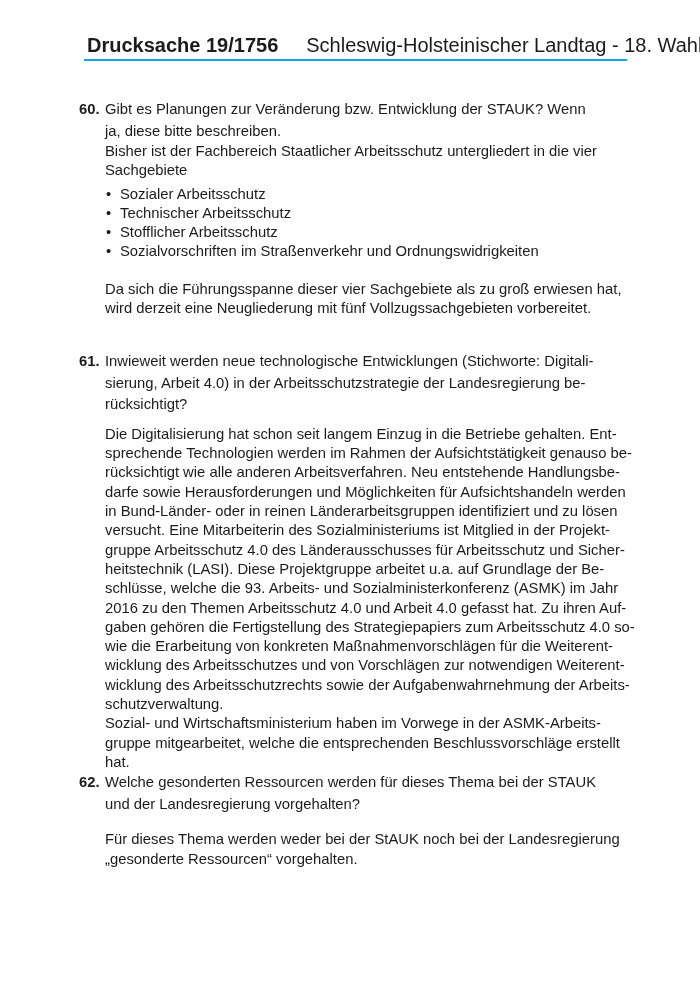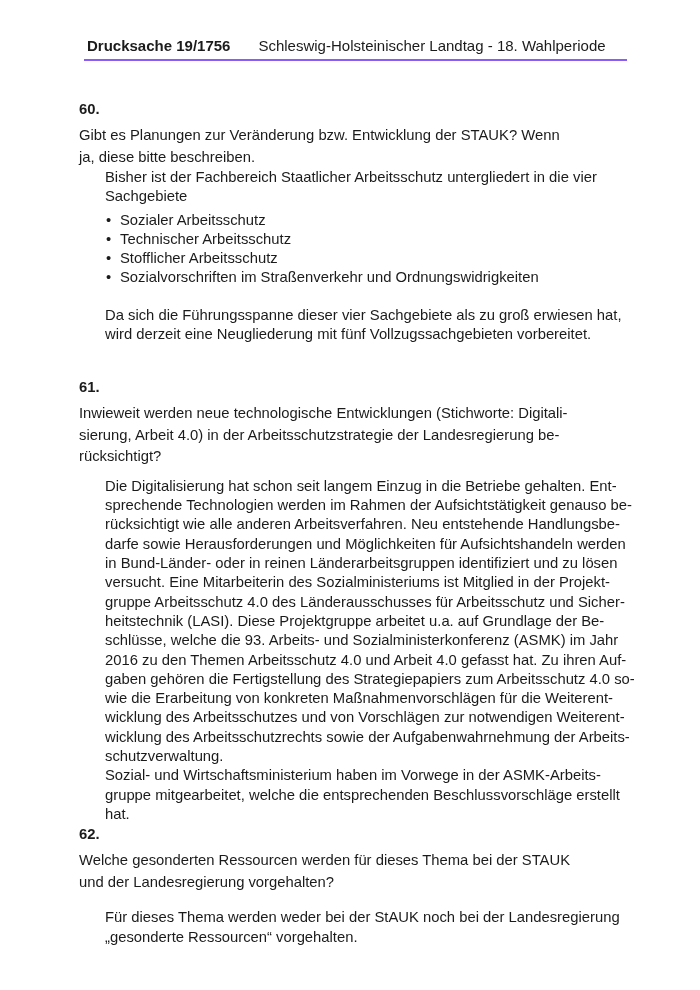--- a/index.html
+++ b/index.html
@@ -12,45 +12,45 @@
     height: 990px;
     overflow: hidden;
     font-family: "Liberation Sans", sans-serif;
     color: #1b1b1b;
     -webkit-font-smoothing: antialiased;
   }
 
   
   .doc-header {
     margin: 37px 73px 6px 84px;          
-    border-bottom: 2px solid #8b5cf6;
+    border-bottom: 2px solid #0ea5e9;
     padding-bottom: 5px;
     display: flex;
     align-items: baseline;
-    font-size: 15px;
+    font-size: 20px;
     line-height: 17px;
     white-space: pre;
   }
   .doc-number {
     font-weight: 700;
     padding-left: 3px;
   }
   .doc-title {
     margin-left: 28px;
   }
 
   
   main {
     display: block;
     margin-left: 79px;
     margin-right: 55px;
   }
   .qa { display: block; }
 
-  .q-row { display: flex; flex-direction: column; }
+  .q-row { display: flex; }
   .q-num {
     flex: 0 0 26px;
     width: 26px;
     font-weight: 700;
     font-size: 14.8px;
     line-height: 21.5px;
   }
   .q-text {
     margin: 0;
     font-size: 14.8px;

